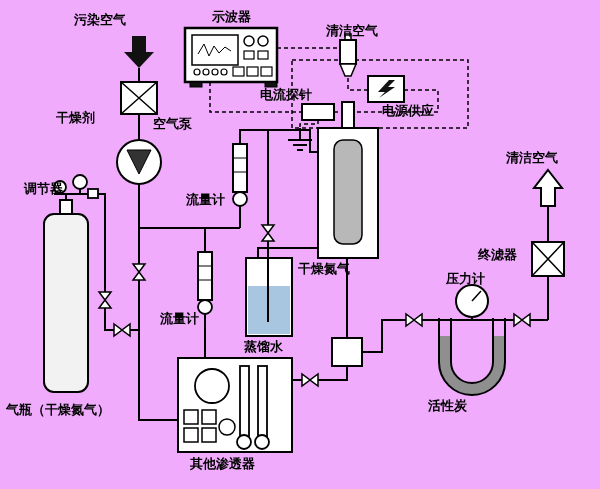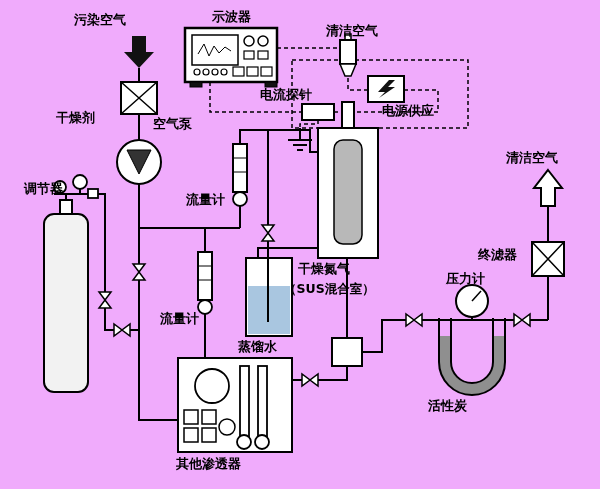--- a/index.html
+++ b/index.html
@@ -201,22 +201,22 @@
 <div class="lbl" style="left:74px;top:13px;">污染空气</div>
 <div class="lbl" style="left:56px;top:91px;margin-top:20px;">干燥剂</div>
 <div class="lbl" style="left:153px;top:117px;">空气泵</div>
 <div class="lbl" style="left:212px;top:10px;">示波器</div>
 <div class="lbl" style="left:326px;top:24px;">清洁空气</div>
 <div class="lbl" style="left:260px;top:88px;">电流探针</div>
 <div class="lbl" style="left:382px;top:104px;">电源供应</div>
 <div class="lbl" style="left:24px;top:182px;">调节器</div>
 <div class="lbl" style="left:186px;top:193px;">流量计</div>
 <div class="lbl" style="left:160px;top:312px;">流量计</div>
-<div class="lbl" style="left:238px;top:340px;">蒸馏水</div>
+<div class="lbl" style="left:244px;top:340px;">蒸馏水</div>
 <div class="lbl" style="left:298px;top:262px;">干燥氮气</div>
-<div class="lbl small" style="left:284px;top:282px;">（SUS混合室）</div>
 <div class="lbl" style="left:506px;top:151px;">清洁空气</div>
 <div class="lbl" style="left:478px;top:249px;font-family:Liberation Mono, monospace;">终滤器</div>
 <div class="lbl" style="left:446px;top:272px;font-family:Liberation Serif, serif;">压力计</div>
 <div class="lbl" style="left:428px;top:399px;">活性炭</div>
-<div class="lbl" style="left:176px;top:457px;text-align:right;">其他渗透器</div>
+<div class="lbl" style="left:6px;top:403px;">气瓶（干燥氮气）</div>
+<div class="lbl" style="left:190px;top:457px;text-align:right;">其他渗透器</div>
 
 </div>
 
 </body></html>

